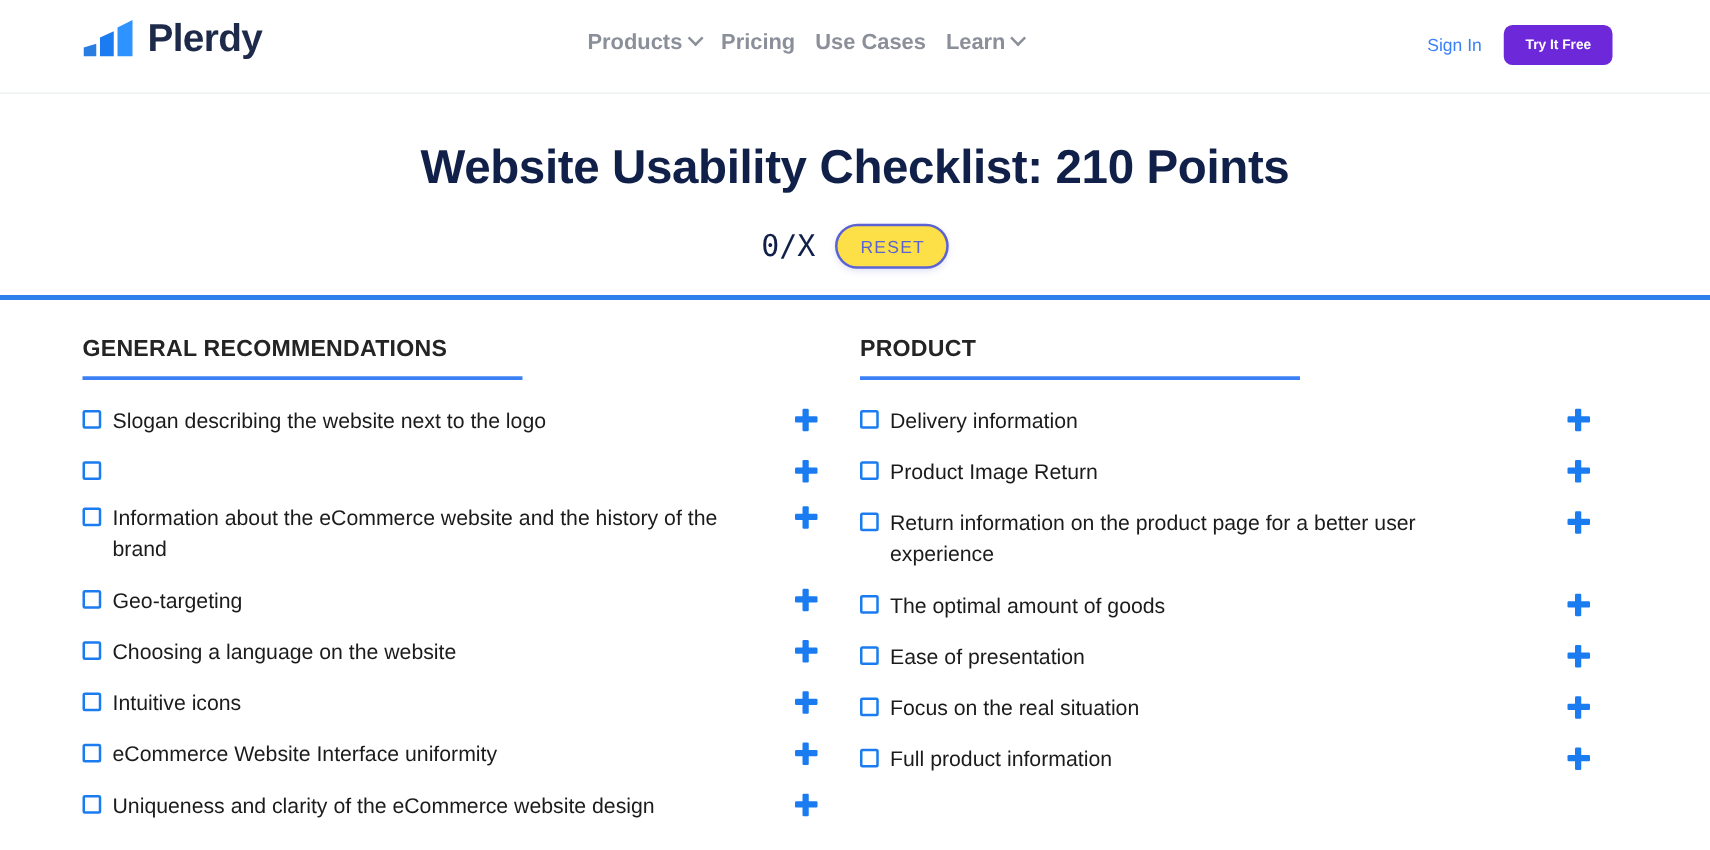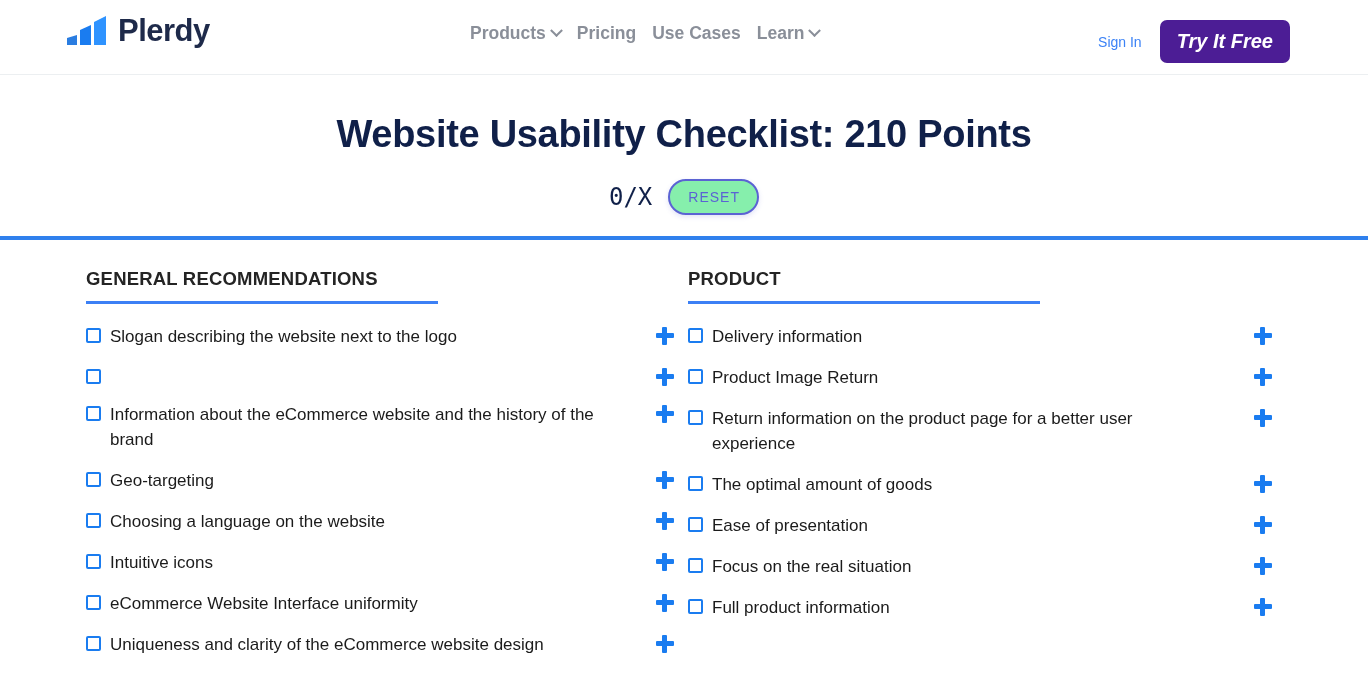--- a/index.html
+++ b/index.html
@@ -74,31 +74,30 @@
     align-items: center;
     gap: 18px;
   }
   .sign-in {
     font-size: 14px;
     color: #3b82f6;
     cursor: pointer;
     white-space: nowrap;
   }
   .try-free {
-    background: #4c1d95;
+    background: #6d28d9;
     color: #ffffff;
-    font-size: 20px;
+    font-size: 11px;
     font-weight: bold;
     border: none;
     border-radius: 7px;
     padding: 10px 17px;
     cursor: pointer;
     white-space: nowrap;
     font-family: "Liberation Sans", sans-serif;
-    font-style: italic;
   }
 
   
   .title-area {
     padding-top: 36px;
     text-align: center;
   }
   .page-title {
     font-size: 38px;
     font-weight: bold;
@@ -117,42 +116,42 @@
     font-family: "DejaVu Sans Mono", monospace;
     font-size: 24px;
     color: #102049;
     letter-spacing: 0px;
   }
   .reset-btn {
     font-family: "Liberation Sans", sans-serif;
     font-size: 14px;
     letter-spacing: 1px;
     color: #5b63d3;
-    background: #86efac;
+    background: #fde047;
     border: 2px solid #5b63d3;
     border-radius: 22px;
     padding: 8px 17px 8px 18px;
     cursor: pointer;
     box-shadow: 0 2px 5px rgba(92,99,211,0.18);
   }
 
   .blue-rule {
     margin-top: 21px;
     width: 100%;
     height: 4px;
     background: #2f80ed;
   }
 
   
   .columns {
     display: flex;
     padding: 0;
   }
   .column { width: 624px; }
-  .column.left { padding-left: 86px; padding-right: 0; }
+  .column.left { padding-left: 66px; padding-right: 0; }
   .column.right { padding-left: 688px; margin-left: -624px; }
 
   .col-inner { width: 352px; }
   .section-head {
     margin-top: 28px;
     font-size: 18.5px;
     font-weight: bold;
     color: #242424;
     letter-spacing: 0.2px;
     line-height: 22px;

